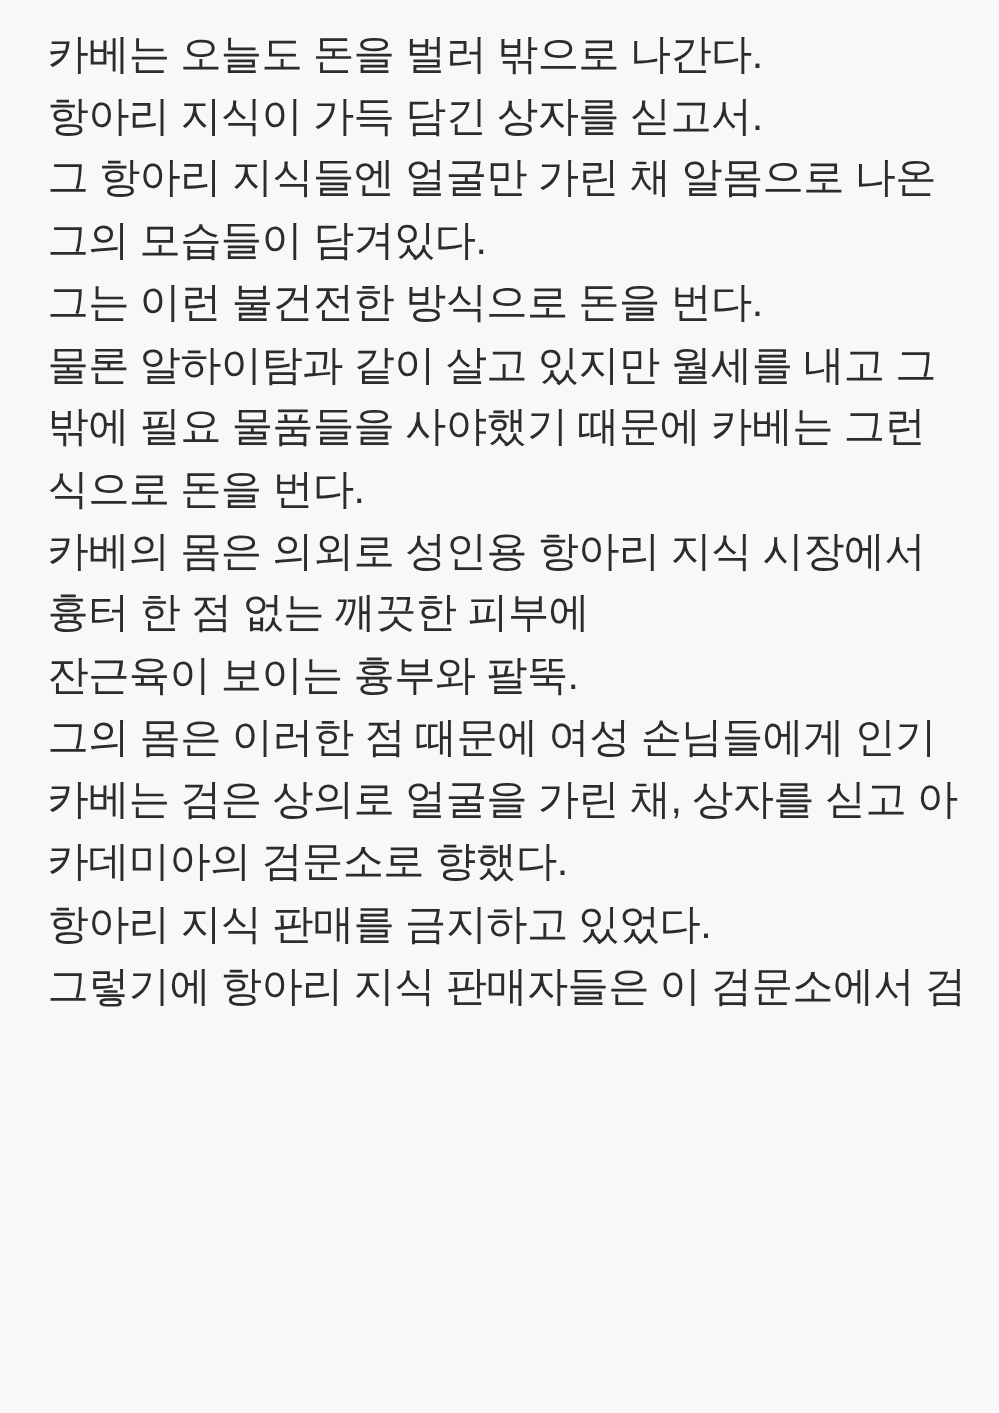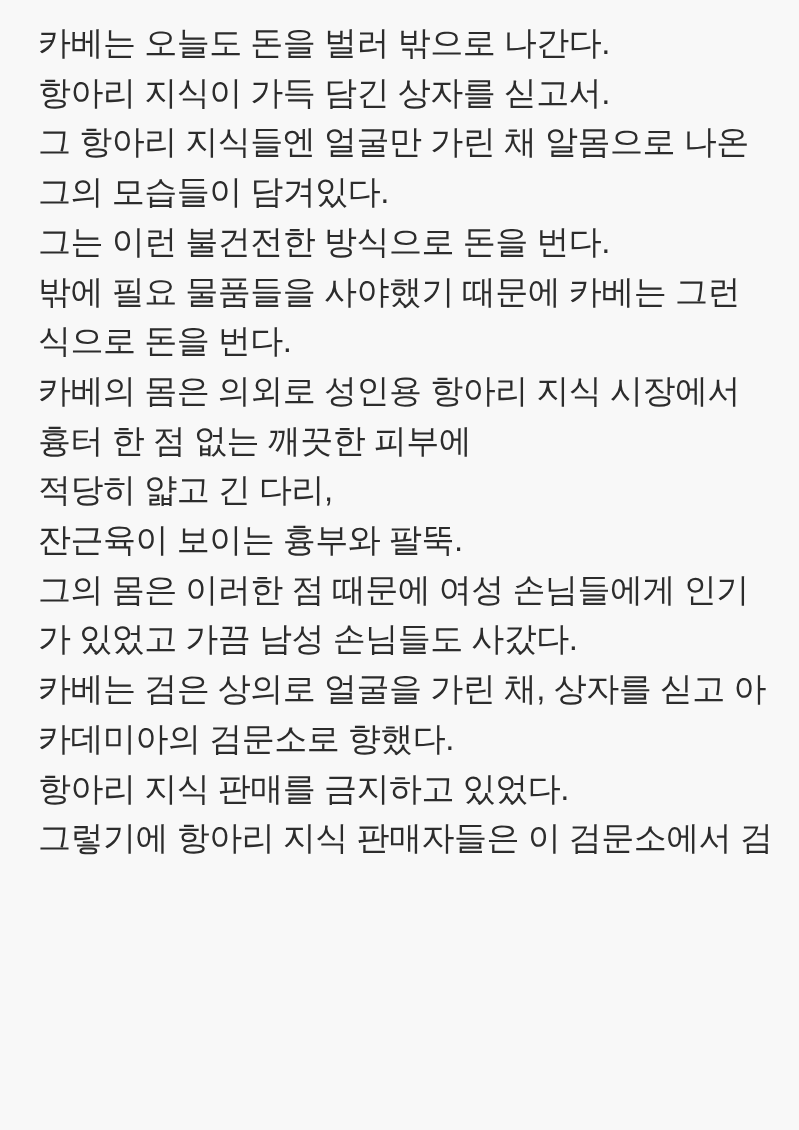--- a/index.html
+++ b/index.html
@@ -33,26 +33,25 @@
 </head>
 <body>
 
 <div class="reader-page">
   <div class="text-body">
       <div class="text-line">카베는 오늘도 돈을 벌러 밖으로 나간다.</div>
       <div class="text-line">항아리 지식이 가득 담긴 상자를 싣고서.</div>
       <div class="text-line">그 항아리 지식들엔 얼굴만 가린 채 알몸으로 나온</div>
       <div class="text-line">그의 모습들이 담겨있다.</div>
       <div class="text-line">그는 이런 불건전한 방식으로 돈을 번다.</div>
+      <div class="text-line">물론 알하이탐과 같이 살고 있지만 월세를 내고 그</div>
       <div class="text-line">밖에 필요 물품들을 사야했기 때문에 카베는 그런</div>
       <div class="text-line">식으로 돈을 번다.</div>
       <div class="text-line">카베의 몸은 의외로 성인용 항아리 지식 시장에서</div>
       <div class="text-line">흉터 한 점 없는 깨끗한 피부에</div>
-      <div class="text-line">적당히 얇고 긴 다리,</div>
       <div class="text-line">잔근육이 보이는 흉부와 팔뚝.</div>
       <div class="text-line">그의 몸은 이러한 점 때문에 여성 손님들에게 인기</div>
-      <div class="text-line">가 있었고 가끔 남성 손님들도 사갔다.</div>
       <div class="text-line">카베는 검은 상의로 얼굴을 가린 채, 상자를 싣고 아</div>
       <div class="text-line">카데미아의 검문소로 향했다.</div>
       <div class="text-line">항아리 지식 판매를 금지하고 있었다.</div>
       <div class="text-line">그렇기에 항아리 지식 판매자들은 이 검문소에서 검</div>
     </div>
 </div>
 
 </body></html>

